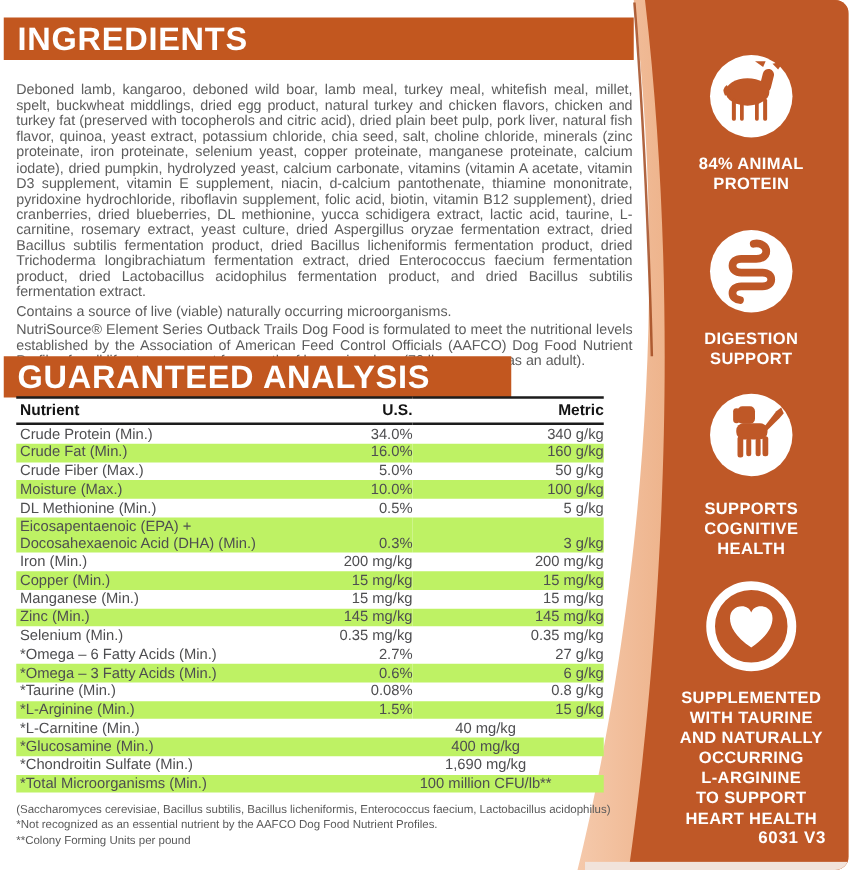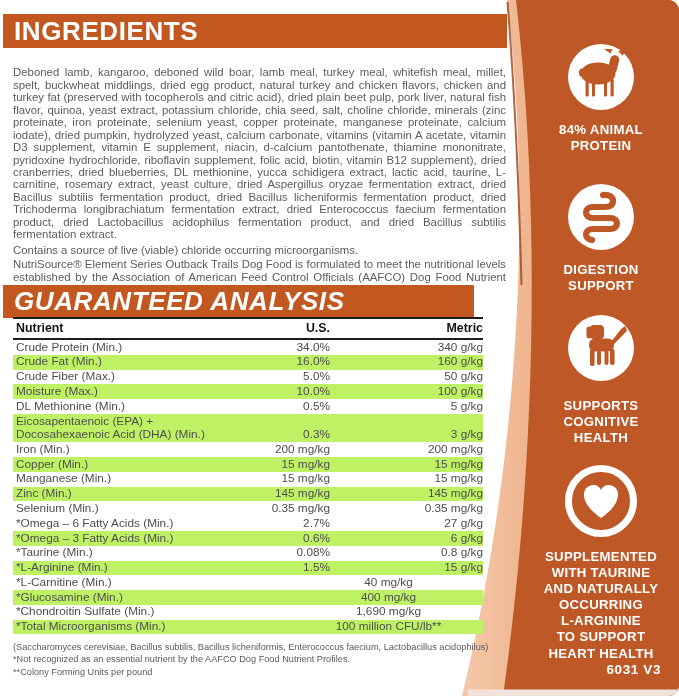--- a/index.html
+++ b/index.html
@@ -2,21 +2,21 @@
 <html><head>
 <meta charset="utf-8">
 <style>
   html,body{margin:0;padding:0;background:#fff;}
   .page{position:relative;width:679px;height:696px;background:#ffffff;overflow:hidden;
         font-family:"Liberation Sans",sans-serif;border-radius:11px;-webkit-font-smoothing:antialiased;}
   
   .bar{position:absolute;left:3px;background:#C2571F;color:#fff;font-weight:bold;
        letter-spacing:.6px;display:flex;align-items:center;padding-left:11px;box-sizing:border-box;}
   .bar-ingredients{top:14px;width:504px;height:34px;font-size:26px;}
-  .bar-analysis{top:285px;width:471px;height:33px;font-size:26px;font-style:italic;}
+  .bar-analysis{top:285px;width:406px;height:33px;font-size:26px;}
   
   .copy{position:absolute;left:13px;width:493px;color:#5c5c5c;font-size:11.4px;line-height:12.45px;}
   .copy-ingredients{top:55px;text-align:justify;}
   .copy-note{top:233px;}
   .copy-aafco{top:247px;text-align:justify;}
   
   .ga-table{position:absolute;left:13px;top:317px;width:470px;border-collapse:collapse;table-layout:fixed;}
   .ga-table th{border-top:2px solid #1c1c1c;border-bottom:2px solid #1c1c1c;
                font-size:12.4px;color:#141414;padding:2px 0 3px 0;}
   th.h-nutrient{text-align:left;padding-left:3px;}
@@ -55,21 +55,21 @@
     <path d="M507,0 H679 V696 H462 C498,550 541,280 507,0 Z" fill="url(#hl)"></path>
     <path d="M507.5,2 C515,95 519,190 521.5,285" stroke="#A24A20" stroke-width="2" fill="none" opacity="0.85"></path>
     <path d="M516,0 H679 V696 H503 C523,555 549,285 516,0 Z" fill="#BF5827"></path>
     <rect x="468" y="689.5" width="211" height="6.5" fill="#F1E3DB"></rect>
   </svg>
 
   <div class="bar bar-ingredients">
     <span>INGREDIENTS</span>
   </div>
   <p class="copy copy-ingredients">Deboned lamb, kangaroo, deboned wild boar, lamb meal, turkey meal, whitefish meal, millet, spelt, buckwheat middlings, dried egg product, natural turkey and chicken flavors, chicken and turkey fat (preserved with tocopherols and citric acid), dried plain beet pulp, pork liver, natural fish flavor, quinoa, yeast extract, potassium chloride, chia seed, salt, choline chloride, minerals (zinc proteinate, iron proteinate, selenium yeast, copper proteinate, manganese proteinate, calcium iodate), dried pumpkin, hydrolyzed yeast, calcium carbonate, vitamins (vitamin A acetate, vitamin D3 supplement, vitamin E supplement, niacin, d-calcium pantothenate, thiamine mononitrate, pyridoxine hydrochloride, riboflavin supplement, folic acid, biotin, vitamin B12 supplement), dried cranberries, dried blueberries, DL methionine, yucca schidigera extract, lactic acid, taurine, L-carnitine, rosemary extract, yeast culture, dried Aspergillus oryzae fermentation extract, dried Bacillus subtilis fermentation product, dried Bacillus licheniformis fermentation product, dried Trichoderma longibrachiatum fermentation extract, dried Enterococcus faecium fermentation product, dried Lactobacillus acidophilus fermentation product, and dried Bacillus subtilis fermentation extract.</p>
-  <p class="copy copy-note">Contains a source of live (viable) chloride occurring microorganisms.</p>
+  <p class="copy copy-note">Contains a source of live (viable) naturally occurring microorganisms.</p>
   <p class="copy copy-aafco">NutriSource® Element Series Outback Trails Dog Food is formulated to meet the nutritional levels established by the Association of American Feed Control Officials (AAFCO) Dog Food Nutrient Profiles for all life stages except for growth of large size dogs (70 lbs. or more as an adult).</p>
 
   <div class="bar bar-analysis">
     <span>GUARANTEED ANALYSIS</span>
   </div>
 
   <table class="ga-table">
     <colgroup>
         <col style="width:223px">
         <col style="width:94px">

